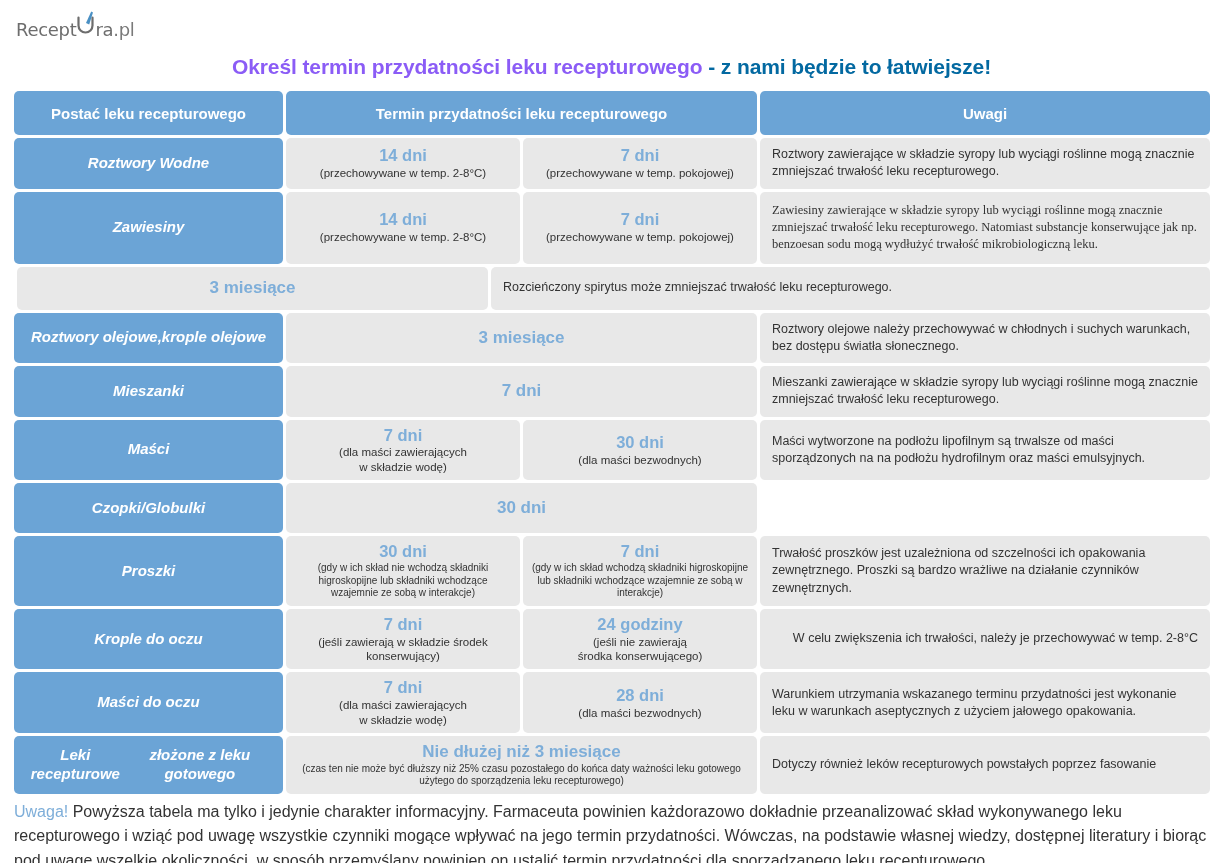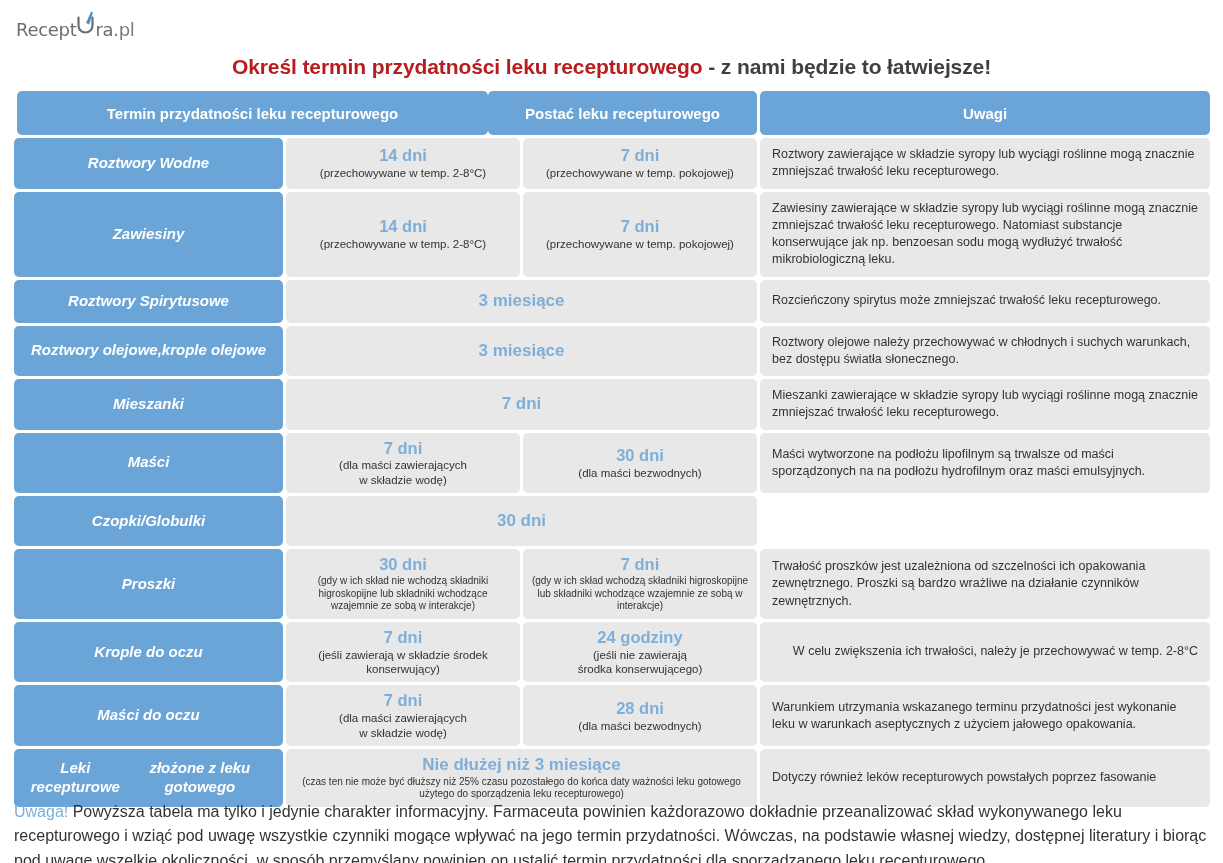--- a/index.html
+++ b/index.html
@@ -51,22 +51,22 @@
     position: absolute;
     left: 0;
     right: 0;
     top: 55px;
     text-align: center;
     font-size: 21px;
     font-weight: bold;
     letter-spacing: -0.1px;
     white-space: nowrap;
   }
-  .title-blue { color: #b91c1c; }
-  .title-dark { color: #404040; }
+  .title-blue { color: #8b5cf6; }
+  .title-dark { color: #0369a1; }
 
   
   .tbl {
     position: absolute;
     left: 14px;
     top: 91px;
     width: 1196px;
   }
   .row {
     display: flex;
@@ -176,22 +176,22 @@
     </span>
   </div>
 
   <div class="title">
     <span class="title-blue">Określ termin przydatności leku recepturowego</span>
     <span class="title-dark">- z nami będzie to łatwiejsze!</span>
   </div>
 
   <div class="tbl">
     <div class="row">
+      <div class="blue-cell head-cell c-form">Postać leku recepturowego</div>
       <div class="blue-cell head-cell c-term">Termin przydatności leku recepturowego</div>
-      <div class="blue-cell head-cell c-form">Postać leku recepturowego</div>
       <div class="blue-cell head-cell c-notes">Uwagi</div>
     </div>
     <div id="rows-host">
         <div class="row" style="min-height: 50px;">
           <div class="blue-cell form-cell c-form" style="min-height: 50px;">
             <span>Roztwory Wodne</span>
           </div>
           <div class="term-split" style="min-height: 50px;">
             <div class="grey-cell">
               <div class="big">14 dni</div>
@@ -213,28 +213,25 @@
           <div class="term-split" style="min-height: 72px;">
             <div class="grey-cell">
               <div class="big">14 dni</div>
               <div class="sub"><span>(przechowywane w temp. 2-8°C)</span></div>
             </div>
             <div class="grey-cell">
               <div class="big">7 dni</div>
               <div class="sub"><span>(przechowywane w temp. pokojowej)</span></div>
             </div>
           </div>
-          <div class="notes-cell c-notes" style="min-height: 72px;">
+          <div class="notes-cell c-notes" style="min-height: 72px; font-family: Liberation Serif, serif;">
             <span>Zawiesiny zawierające w składzie syropy lub wyciągi roślinne mogą znacznie zmniejszać trwałość leku recepturowego. Natomiast substancje konserwujące jak np. benzoesan sodu mogą wydłużyć trwałość mikrobiologiczną leku.</span>
           </div>
         </div>
         <div class="row" style="min-height: 43px;">
-          <div class="blue-cell form-cell c-form" style="min-height: 43px;">
-            <span>Roztwory Spirytusowe</span>
-          </div>
           <div class="grey-cell c-term" style="min-height: 43px;">
             <div class="big big-wide">3 miesiące</div>
           </div>
           <div class="notes-cell c-notes" style="min-height: 43px;">
             <span>Rozcieńczony spirytus może zmniejszać trwałość leku recepturowego.</span>
           </div>
         </div>
         <div class="row" style="min-height: 50px;">
           <div class="blue-cell form-cell c-form" style="min-height: 50px;">
             <span>Roztwory olejowe,</span>

